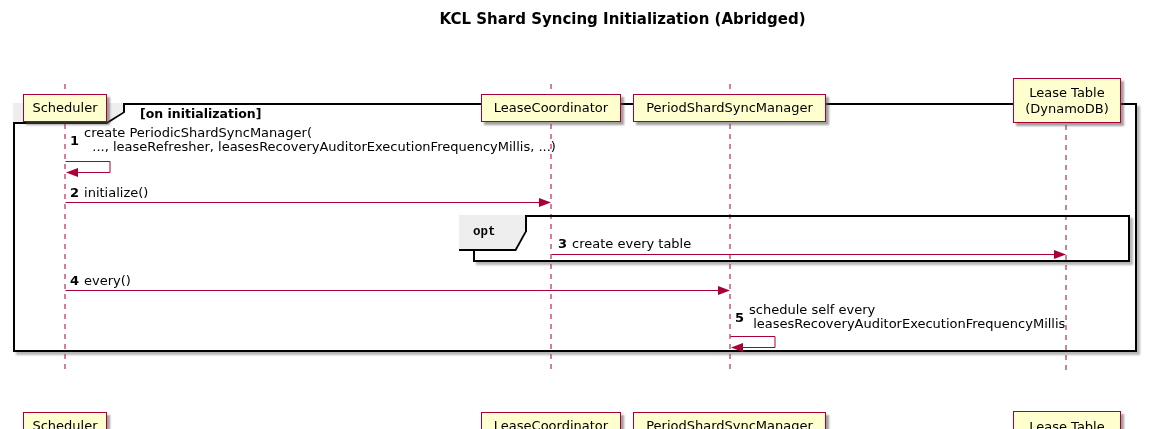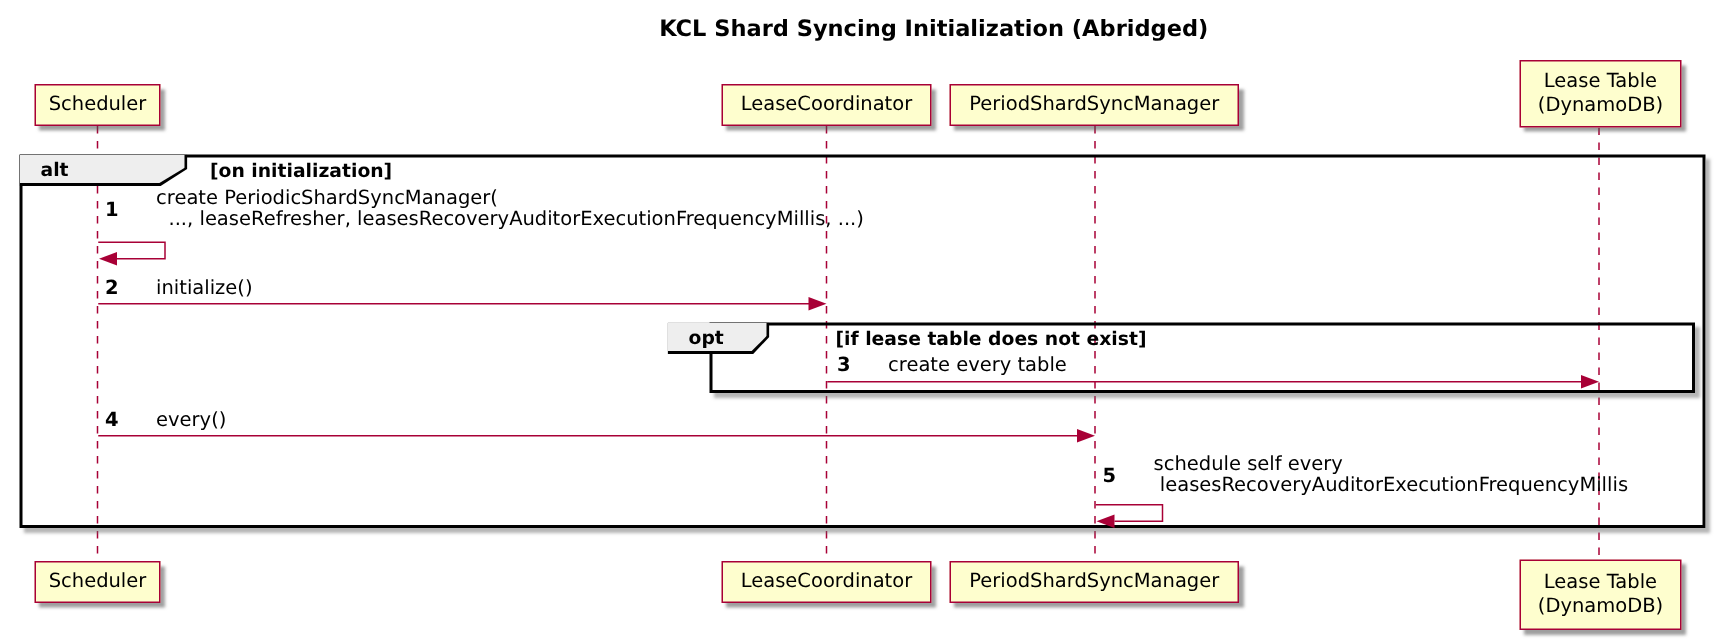--- a/index.html
+++ b/index.html
@@ -11,20 +11,21 @@
     position:absolute; left:0; top:10px; width:100%;
     text-align:center; font-size:15px; font-weight:bold;margin-left:47px;
   }
   svg.layer { position:absolute; left:0; top:0; pointer-events:none; }
   .pbox {
     position:absolute; background:#FEFECE; border:1.6px solid #A80036;
     box-shadow:3px 3px 2px rgba(80,80,80,0.55);
     display:flex; align-items:center; justify-content:center;
     font-size:13px; text-align:center; white-space:pre-line; line-height:16px;
     box-sizing:border-box;
+    margin-top:38px;
   }
   .frame {
     position:absolute; border:2px solid #000;
     box-shadow:3px 3px 2px rgba(110,110,110,0.5);
     box-sizing:border-box; background:transparent;
   }
   .frame-label {
     position:absolute; background:#000;
     clip-path:polygon(0 0, 100% 0, 100% 45%, 84% 100%, 0 100%);
   }
@@ -35,21 +36,21 @@
     display:flex; align-items:center;
     font-weight:bold; font-size:12.5px; padding-left:14px; box-sizing:border-box;
   }
   .guard {
     position:absolute; font-weight:bold; font-size:12.5px; white-space:nowrap;
   }
   .msg {
     position:absolute; display:flex; align-items:center; gap:5px; font-size:13px;
   }
   .msg .num { font-weight:bold; font-size:13px; }
-  .msg .txt { white-space:pre; line-height:14px;margin-left:20px; }
+  .msg .txt { white-space:pre; line-height:14px; }
 </style>
 </head>
 <body>
 
 <div class="canvas">
 
   <div class="title">KCL Shard Syncing Initialization (Abridged)</div>
 
   <svg class="layer" width="1151" height="429" viewBox="0 0 1151 429">
     <line x1="65" y1="84" x2="65" y2="374" stroke="#A80036" stroke-width="1" stroke-dasharray="5,5"></line>
@@ -58,24 +59,23 @@
     <line x1="1066" y1="85" x2="1066" y2="373" stroke="#A80036" stroke-width="1" stroke-dasharray="5,5"></line>
   </svg>
 
   <div class="frame" style="left:13px; top:103px; width:1124px; height:249px;"></div>
   <div class="frame-label" style="left:13px; top:103px; width:68px; height:21px;padding-left:44px;">
     <div class="frame-label-inner">alt</div>
   </div>
   <div class="guard" style="left:95px; top:106px;margin-left:45px;">[on initialization]</div>
 
   <div class="frame" style="left:473px; top:215px; width:657px; height:47px;"></div>
-  <div class="frame-label" style="left:445px; top:215px; width:68px; height:21px;">
+  <div class="frame-label" style="left:459px; top:215px; width:68px; height:36px;font-family:Liberation Mono, monospace;">
     <div class="frame-label-inner">opt</div>
   </div>
-  <div class="guard" style="left:557px; top:218px;">[if lease table does not exist]</div>
 
   <div class="pbox" style="left:23px;   top:56px; width:84px;  height:28px;">Scheduler</div>
   <div class="pbox" style="left:481px;  top:56px; width:140px; height:28px;">LeaseCoordinator</div>
   <div class="pbox" style="left:633px;  top:56px; width:193px; height:28px;">PeriodShardSyncManager</div>
   <div class="pbox" style="left:1013px; top:40px; width:108px; height:45px;">Lease Table
 (DynamoDB)</div>
 
   <div class="pbox" style="left:23px;   top:374px; width:84px;  height:28px;">Scheduler</div>
   <div class="pbox" style="left:481px;  top:374px; width:140px; height:28px;">LeaseCoordinator</div>
   <div class="pbox" style="left:633px;  top:374px; width:193px; height:28px;">PeriodShardSyncManager</div>

